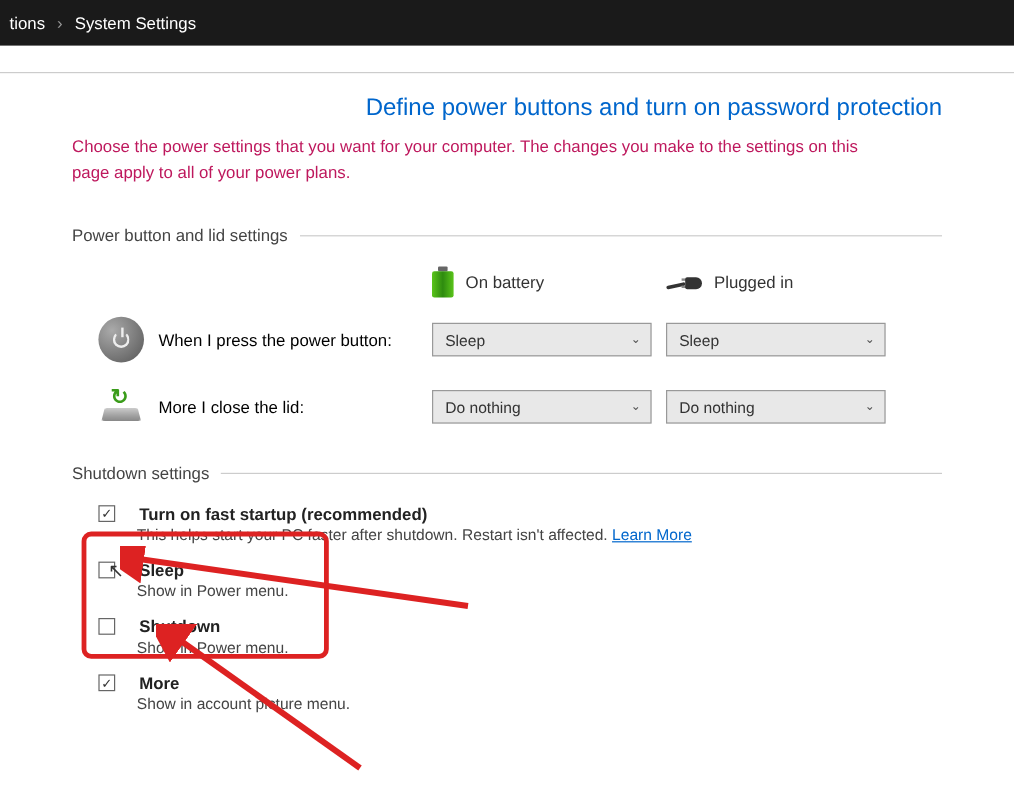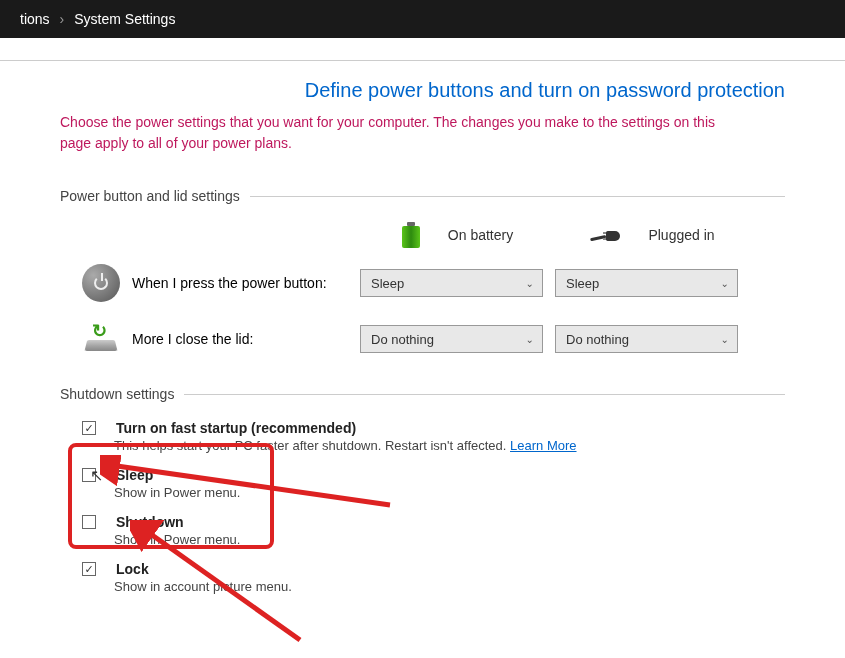--- a/index.html
+++ b/index.html
@@ -1,34 +1,34 @@
 <!DOCTYPE html>
 <html><head>
   <meta charset="utf-8">
   <style>
     * { margin: 0; padding: 0; box-sizing: border-box; }
     body { font-family: 'Segoe UI', Tahoma, sans-serif; font-size: 14px; color: #333; background: #fff; width: 845px; height: 658px; overflow: hidden; position: relative; }
     
-    .breadcrumb-bar { background: #1a1a1a; color: #fff; height: 38px; display: flex; align-items: center; padding: 0 20px; font-size: 14px; }
+    .breadcrumb-bar { background: #1a1a1a; color: #fff; height: 38px; display: flex; align-items: center; padding: 0 8px; font-size: 14px; }
     .breadcrumb-sep { margin: 0 10px; color: #999; }
     .breadcrumb-item { color: #fff; }
     
     .content-divider { border-top: 1px solid #ccc; margin-top: 22px; }
     
     .content { padding: 18px 60px 0 60px; }
     
     .page-title { color: #0066cc; font-size: 20px; font-weight: 400; margin-bottom: 10px; text-align: right; }
     .page-desc { color: #be185d; font-size: 14px; line-height: 1.5; margin-bottom: 34px; max-width: 680px; }
     
     .section-header { display: flex; align-items: center; margin-bottom: 18px; }
     .section-header-text { color: #444; font-size: 14px; white-space: nowrap; }
     .section-header-line { flex: 1; border-top: 1px solid #ccc; margin-left: 10px; }
     
     .col-headers { display: flex; margin-left: 300px; margin-bottom: 16px; }
-    .col-header { width: 195px; display: flex; align-items: center; gap: 28px; justify-content: center; }
+    .col-header { width: 195px; display: flex; align-items: center; gap: 10px; }
     .col-header-text { color: #333; }
     
     .battery-icon { width: 18px; height: 26px; position: relative; }
     .battery-body { position: absolute; bottom: 0; width: 18px; height: 22px; background: linear-gradient(to right, #5ac41a, #2e8b0f, #5ac41a); border-radius: 2px; }
     .battery-cap { position: absolute; top: 0; left: 5px; width: 8px; height: 4px; background: #666; border-radius: 1px; }
     
     .plug-icon { width: 30px; height: 16px; position: relative; }
     .plug-body { position: absolute; right: 0; top: 4px; width: 14px; height: 10px; background: #333; border-radius: 2px 6px 6px 2px; }
     .plug-cord { position: absolute; left: 0; top: 8px; width: 16px; height: 3px; background: #333; border-radius: 2px; transform: rotate(-12deg); transform-origin: right; }
     .plug-prong1 { position: absolute; right: 13px; top: 5px; width: 4px; height: 2px; background: #888; }
@@ -168,21 +168,21 @@
       <div class="shutdown-check-row">
         <div class="checkbox"></div>
         <span class="shutdown-title">Shutdown</span>
       </div>
       <div class="shutdown-desc">Show in Power menu.</div>
     </div>
 
     <div class="shutdown-item">
       <div class="shutdown-check-row">
         <div class="checkbox checked"></div>
-        <span class="shutdown-title">Lock</span>
+        <span class="shutdown-title">More</span>
       </div>
       <div class="shutdown-desc">Show in account picture menu.</div>
     </div>
 
   </div>
 </div>
 
 <div class="highlight-box" style="left: 68px; top: 443px; width: 206px; height: 106px;"></div>
 
 <svg class="arrow-svg" style="left: 100px; top: 455px; width: 300px; height: 60px;">

